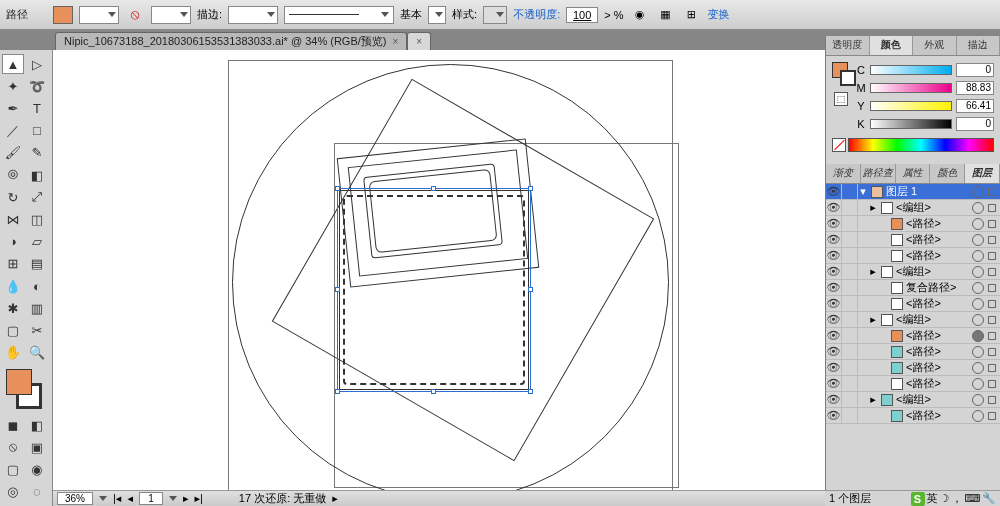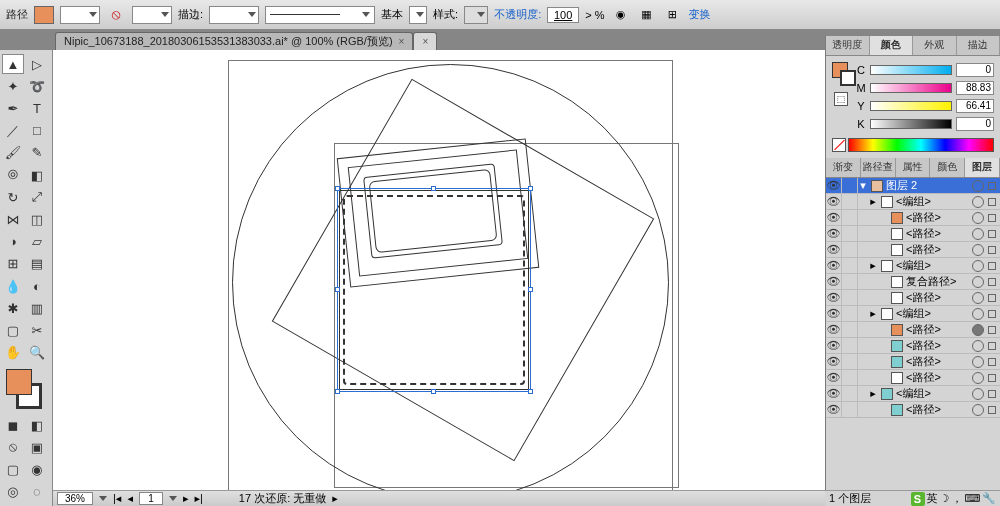--- a/index.html
+++ b/index.html
@@ -1,19 +1,19 @@
 <!DOCTYPE html>
 <html><head>
 <meta charset="utf-8">
 <style>
 * { margin: 0; padding: 0; box-sizing: border-box; font-family: "Microsoft YaHei", sans-serif; font-size: 11px; }
 body { background: #4a4a4a; width: 1000px; height: 506px; overflow: hidden; position: relative; }
 
 .topbar { height: 30px; background: linear-gradient(#e8e8e8, #cdcdcd); border-bottom: 1px solid #8a8a8a; display: flex; align-items: center; padding: 0 6px; gap: 6px; }
-.topbar .label-path { color: #222; margin-right: 0; }
+.topbar .label-path { color: #222; margin-right: 19px; }
 .swatch { width: 20px; height: 18px; border: 1px solid #666; }
 .dd { width: 40px; height: 18px; background: #fff; border: 1px solid #888; display: inline-flex; align-items: center; justify-content: flex-end; padding-right: 2px; }
 .dd-wide { width: 110px; }
 .caret { width: 0; height: 0; border-left: 4px solid transparent; border-right: 4px solid transparent; border-top: 5px solid #555; }
 .numfield { width: 32px; height: 16px; background: #fff; border: 1px solid #888; text-align: center; line-height: 14px; text-decoration: underline; }
 .icon-btn { width: 20px; height: 20px; display: flex; align-items: center; justify-content: center; border: 1px solid transparent; }
 .link-text { color: #1862c9; cursor: pointer; }
 
 .tabbar { height: 20px; background: #868686; display: flex; align-items: flex-end; padding-left: 55px; gap: 0; }
 .doc-tab { background: #b8b8b8; border: 1px solid #666; border-bottom: none; padding: 2px 8px; font-size: 10px; color: #222; height: 18px; display: flex; align-items: center; gap: 6px; border-radius: 3px 3px 0 0; }
@@ -109,21 +109,21 @@
   <div class="numfield">100</div>
   <span>&gt; %</span>
   <div class="icon-btn">◉</div>
   <div class="icon-btn">▦</div>
   <div class="icon-btn">⊞</div>
   <span class="link-text">变换</span>
 </div>
 
 <div class="tabbar">
   <div class="doc-tab">
-    <span>Nipic_10673188_20180306153531383033.ai* @ 100% (RGB/预览)</span>
+    <span>Nipic_10673188_20180306153531383033.ai* @ 34% (RGB/预览)</span>
     <span class="close-x">×</span>
   </div>
   <div class="doc-tab active">
     <span class="close-x">×</span>
   </div>
 </div>
 
 <div class="toolbox">
   <div class="tool sel">▲</div>
   <div class="tool">▷</div>
@@ -235,36 +235,36 @@
         <span class="lbl">K</span>
         <div class="track" style="background:linear-gradient(90deg,#fff,#000)"></div>
         <div class="val">0</div>
       </div>
     </div>
     <div style="clear:both"></div>
     <div class="none-box"></div>
     <div class="spectrum"></div>
   </div>
 
-  <div class="panel-tabs" style="">
+  <div class="panel-tabs" style="margin-top:6px;font-style:italic;">
     <div class="ptab">渐变</div>
     <div class="ptab">路径查</div>
     <div class="ptab">属性</div>
     <div class="ptab">颜色</div>
     <div class="ptab active">图层</div>
   </div>
   <div class="layers-panel">
     <div class="layer-list" id="layer-list">
         <div class="layer-row sel">
           <div class="vis">👁</div>
           <div class="lock"></div>
           <span class="indent" style="width:0px"></span>
           <span class="disclose">▾</span>
           <div class="thumb" style="background:#e8c0a0"></div>
-          <span class="lname">图层 2</span>
+          <span class="lname">图层 1</span>
           <div class="target" style="background:#3a6fd8"></div>
           <div class="selbox"></div>
         </div>
         <div class="layer-row">
           <div class="vis">👁</div>
           <div class="lock"></div>
           <span class="indent" style="width:10px"></span>
           <span class="disclose">▸</span>
           <div class="thumb" style="background:#fff"></div>
           <span class="lname">&lt;编组&gt;</span>

